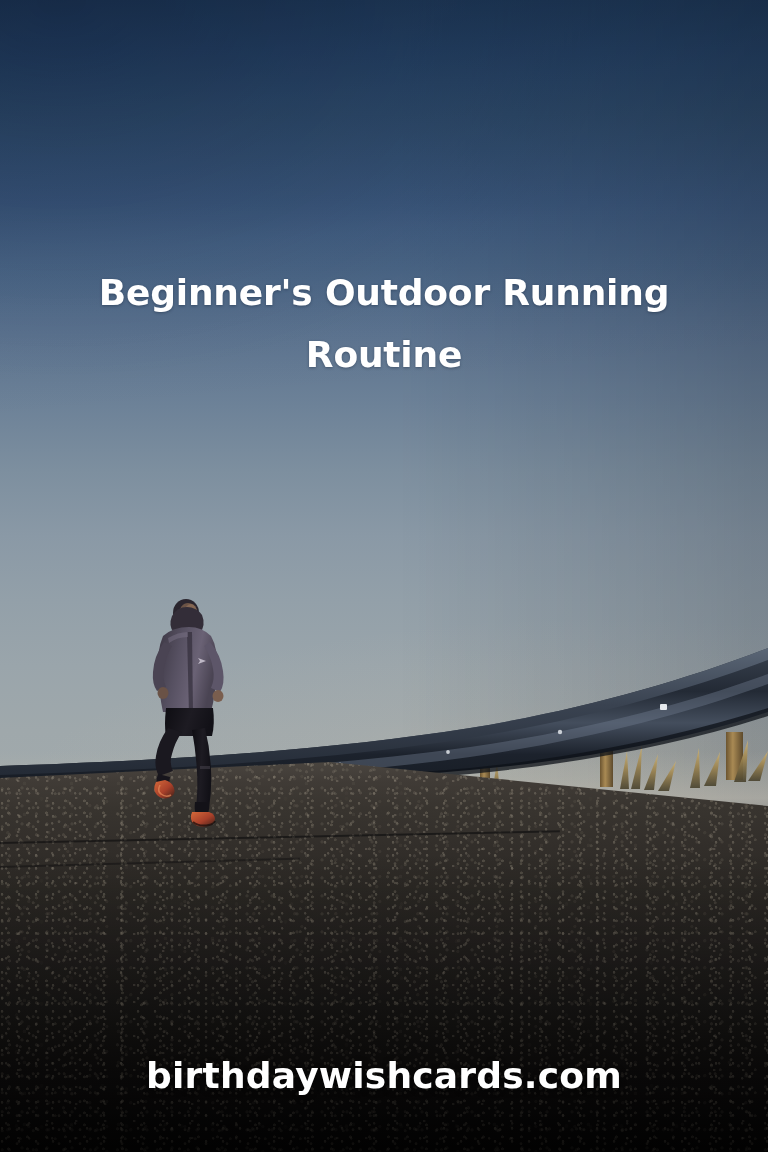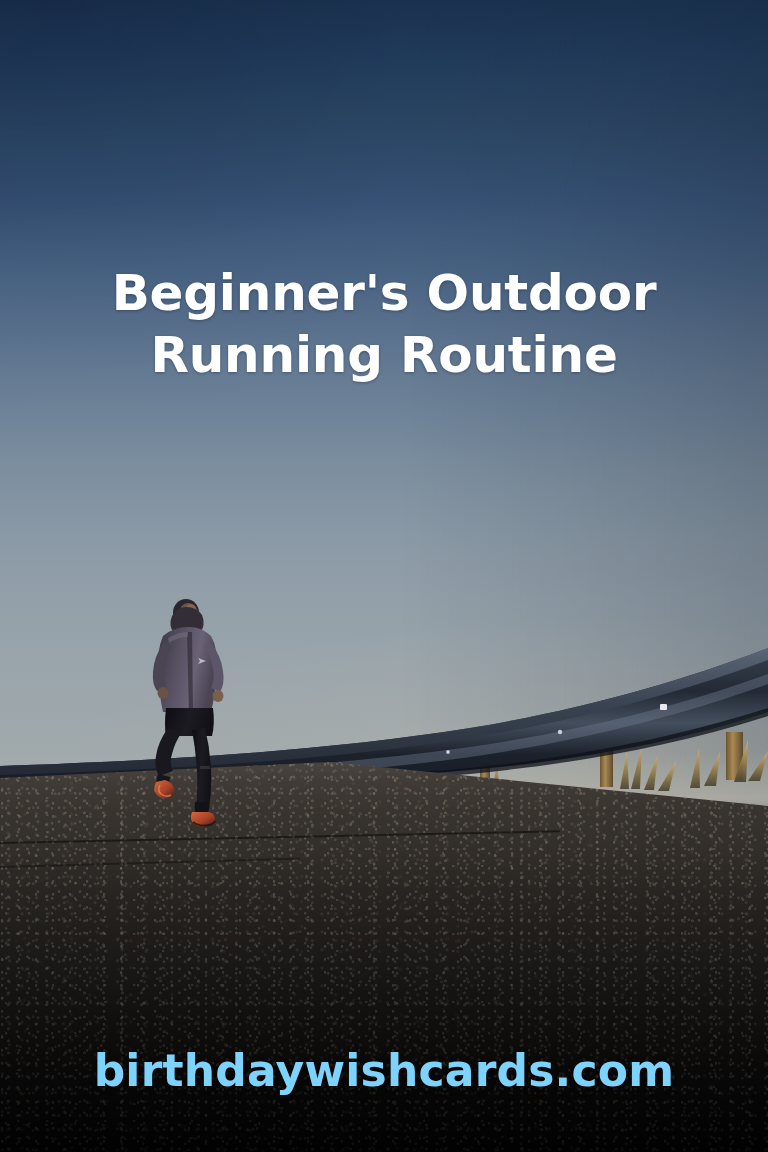--- a/index.html
+++ b/index.html
@@ -146,21 +146,21 @@
   .runner svg{ display:block; }
 
   
   .text-block{
     position:absolute; left:0; top:262px; width:768px;
     text-align:center;
     padding:0 36px;
   }
   .headline{
     font-family:"DejaVu Sans", sans-serif;
-    font-size:50px;
+    font-size:36px;
     line-height:62px;
     font-weight:700;
     color:#ffffff;
     letter-spacing:-0.2px;
     text-shadow:0 1px 3px rgba(10,20,40,.35);
     margin-bottom:4px;
   }
   .subhead{
     font-family:"DejaVu Sans", sans-serif;
     font-size:37px;
@@ -171,23 +171,23 @@
     text-shadow:0 1px 3px rgba(10,20,40,.32);
     padding:0 78px;
   }
   .footer{
     position:absolute; left:0; bottom:56px; width:768px;
     text-align:center;
   }
   .footer-url{
     display:inline-block;
     font-family:"DejaVu Sans", sans-serif;
-    font-size:44px;
+    font-size:36px;
     font-weight:700;
-    color:#7dd3fc;
+    color:#ffffff;
     letter-spacing:.2px;
     text-shadow:0 2px 6px rgba(0,0,0,.6);
   }
 </style>
 </head>
 <body>
 
 <div class="poster">
 
   <div class="sky"></div>

